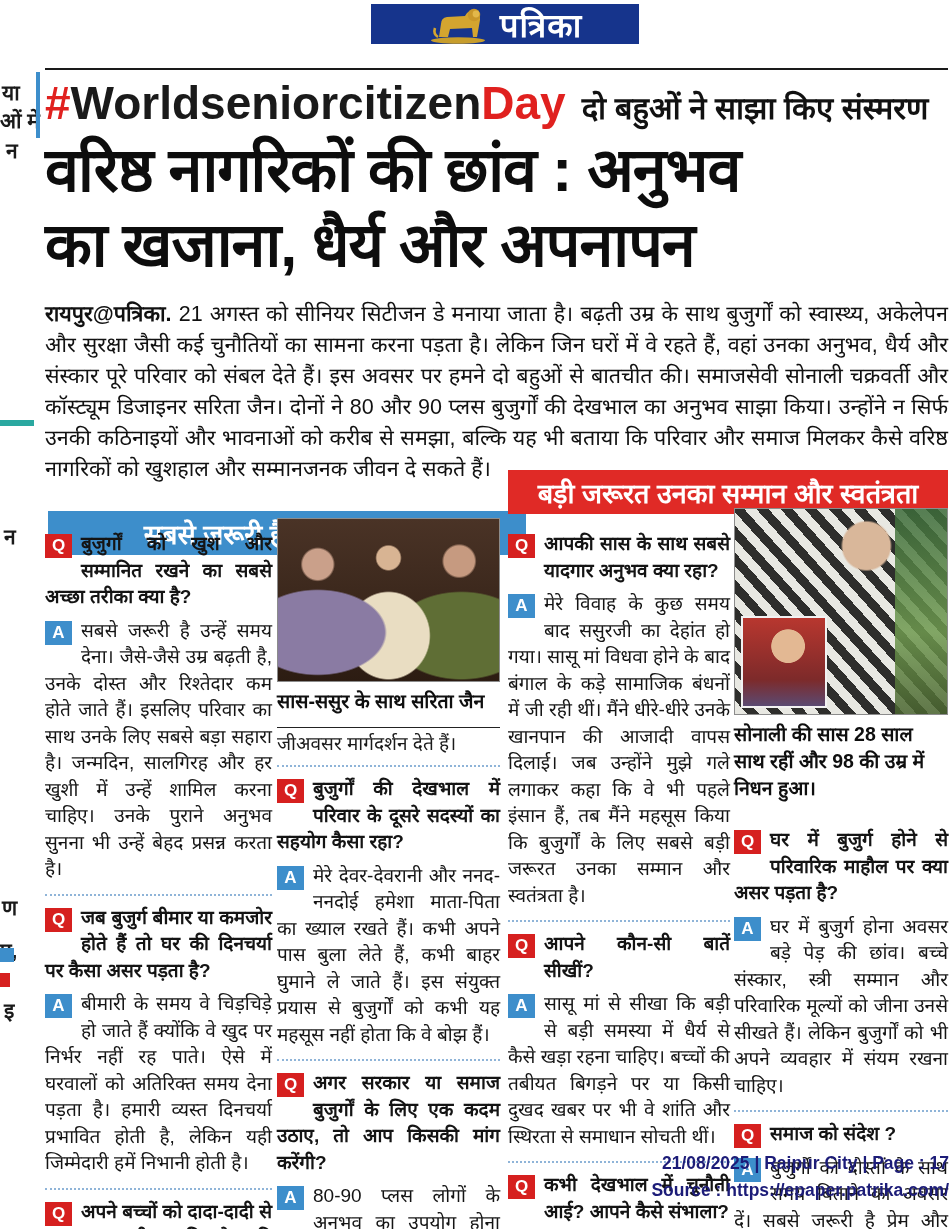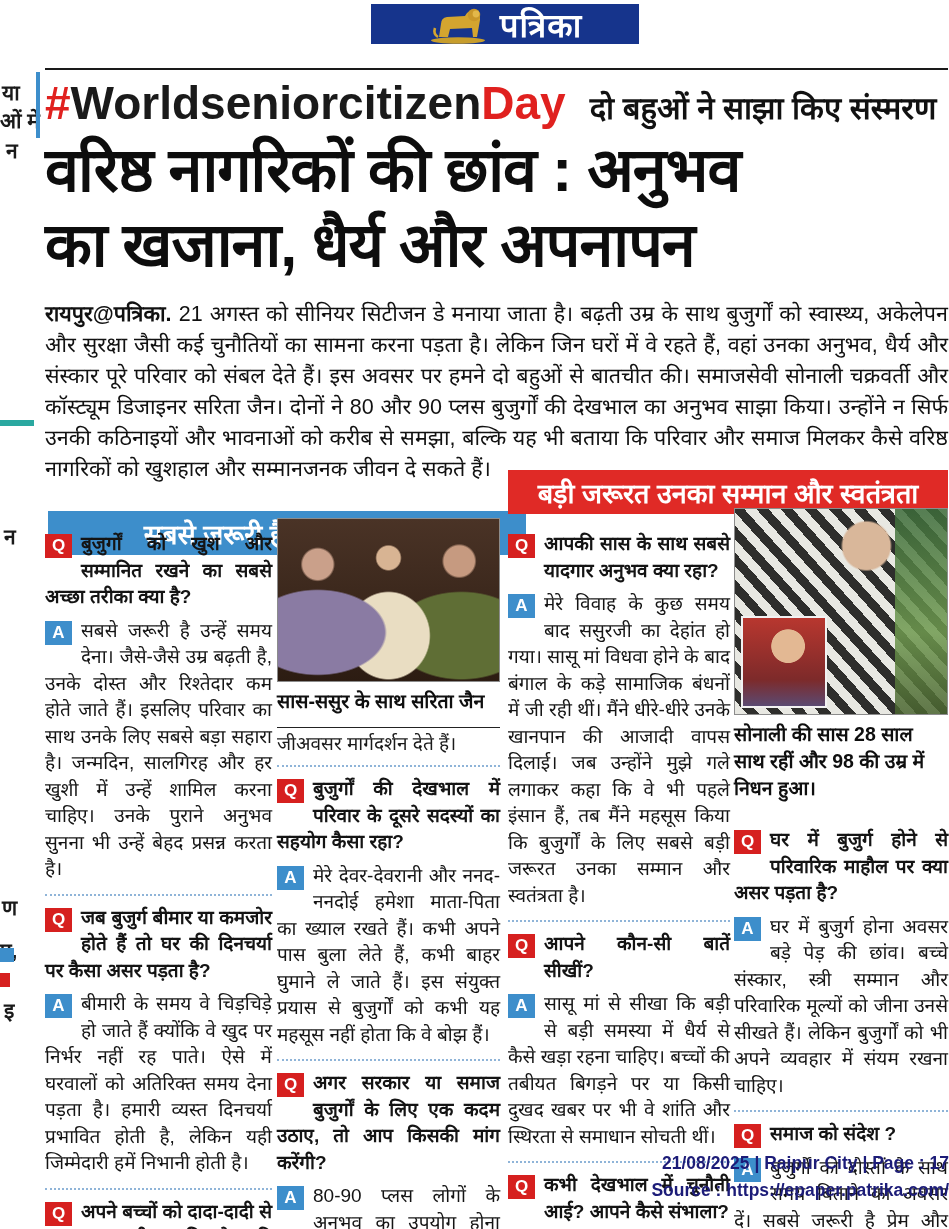--- a/index.html
+++ b/index.html
@@ -9,21 +9,21 @@
   
   .logo { position:absolute; left:371px; top:4px; width:268px; height:40px; background:#16348c;
           display:flex; align-items:center; justify-content:center; gap:10px; }
   .logo-text { color:#fff; font-weight:bold; font-size:33px; letter-spacing:1px; }
   .top-rule { position:absolute; left:45px; top:68px; width:903px; height:2px; background:#1a1a1a; }
 
   
   .hash-row { position:absolute; left:45px; top:76px; width:903px; display:flex; align-items:baseline; white-space:nowrap; }
   .hash-red { color:#e0211f; font-weight:bold; font-size:46px; }
   .hash-black { color:#1a1a1a; font-weight:bold; font-size:46px; }
-  .kicker { color:#111; font-weight:bold; font-size:31px; margin-left:24px; }
+  .kicker { color:#111; font-weight:bold; font-size:31px; margin-left:16px; }
 
   
   .headline { position:absolute; left:45px; top:133px; width:903px; color:#0d0d0d;
               font-weight:bold; font-size:61px; line-height:75px; letter-spacing:-1px; }
   .lead { position:absolute; left:45px; top:299px; width:903px; font-size:21.5px; line-height:31px;
           color:#111; text-align:justify; }
   .lead b { font-weight:bold; }
 
   
   .sec-head { position:absolute; height:44px; display:flex; align-items:center; justify-content:center;

